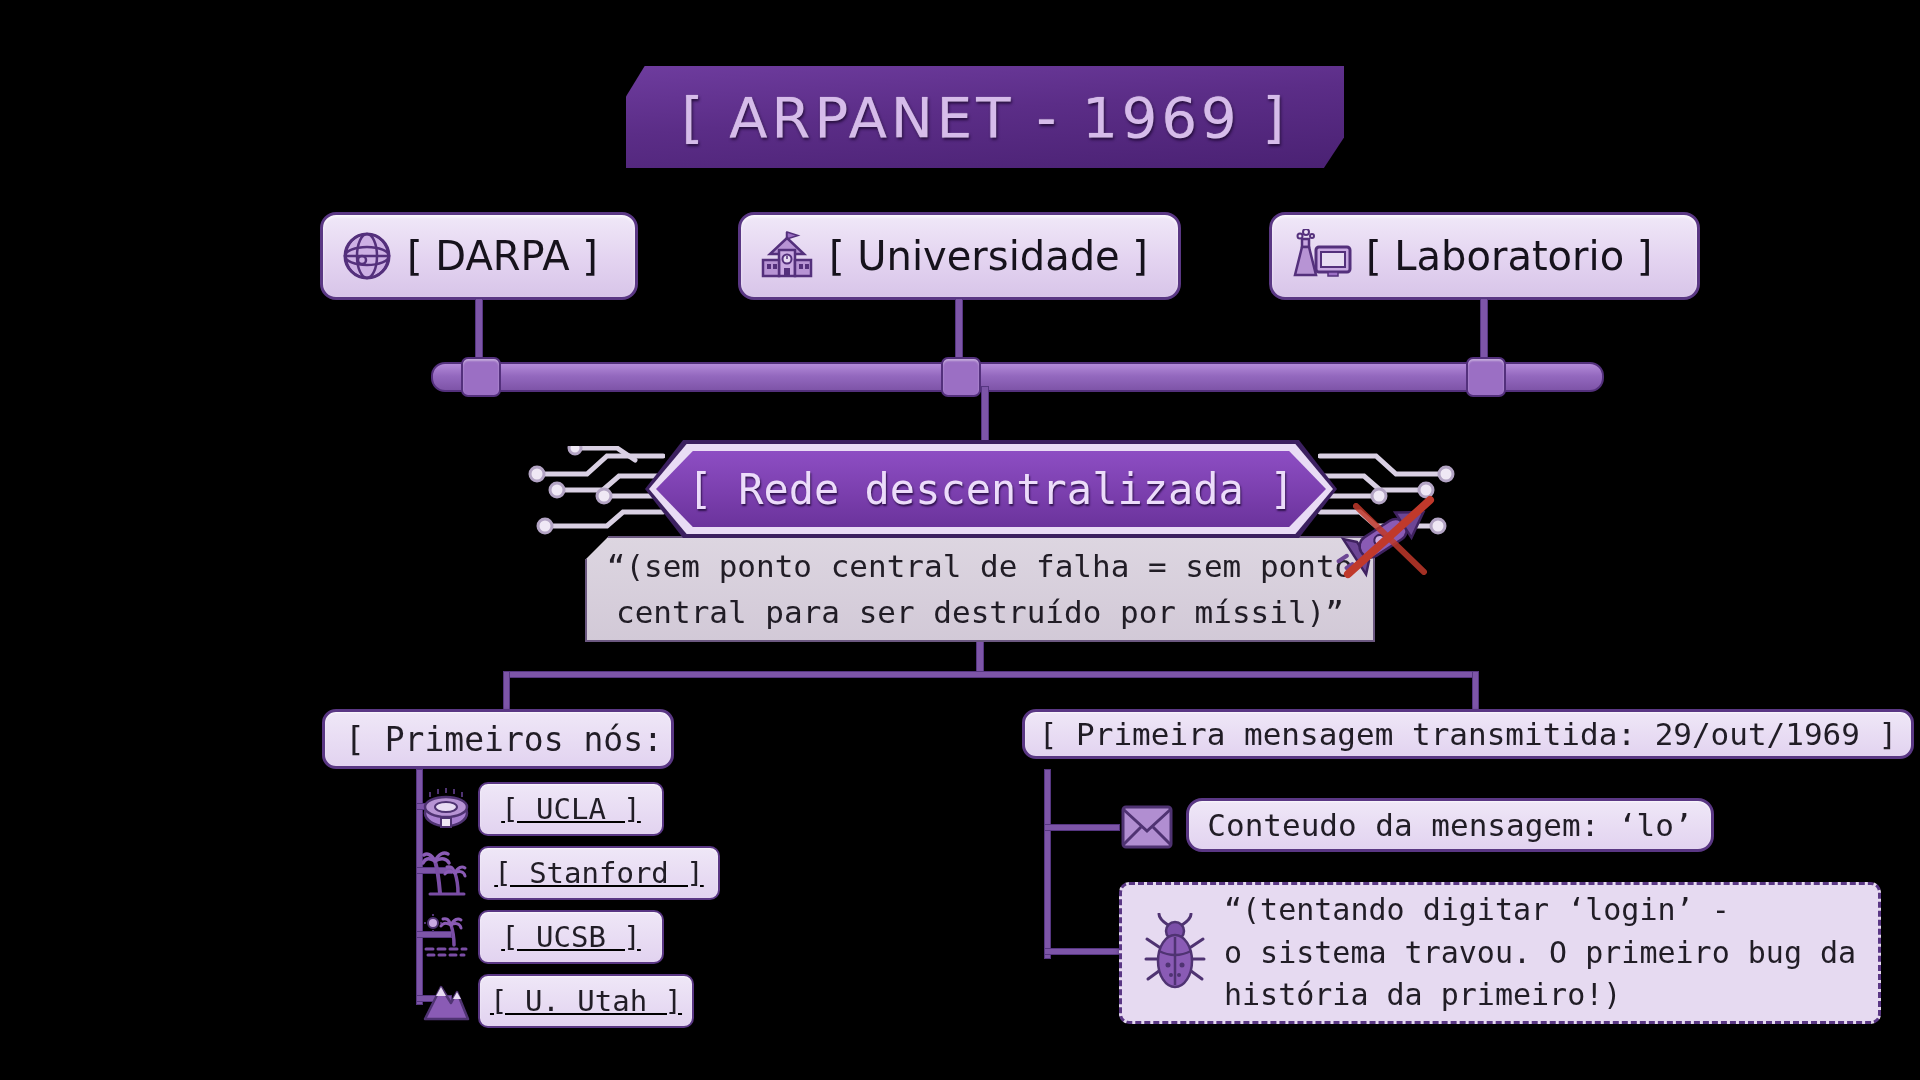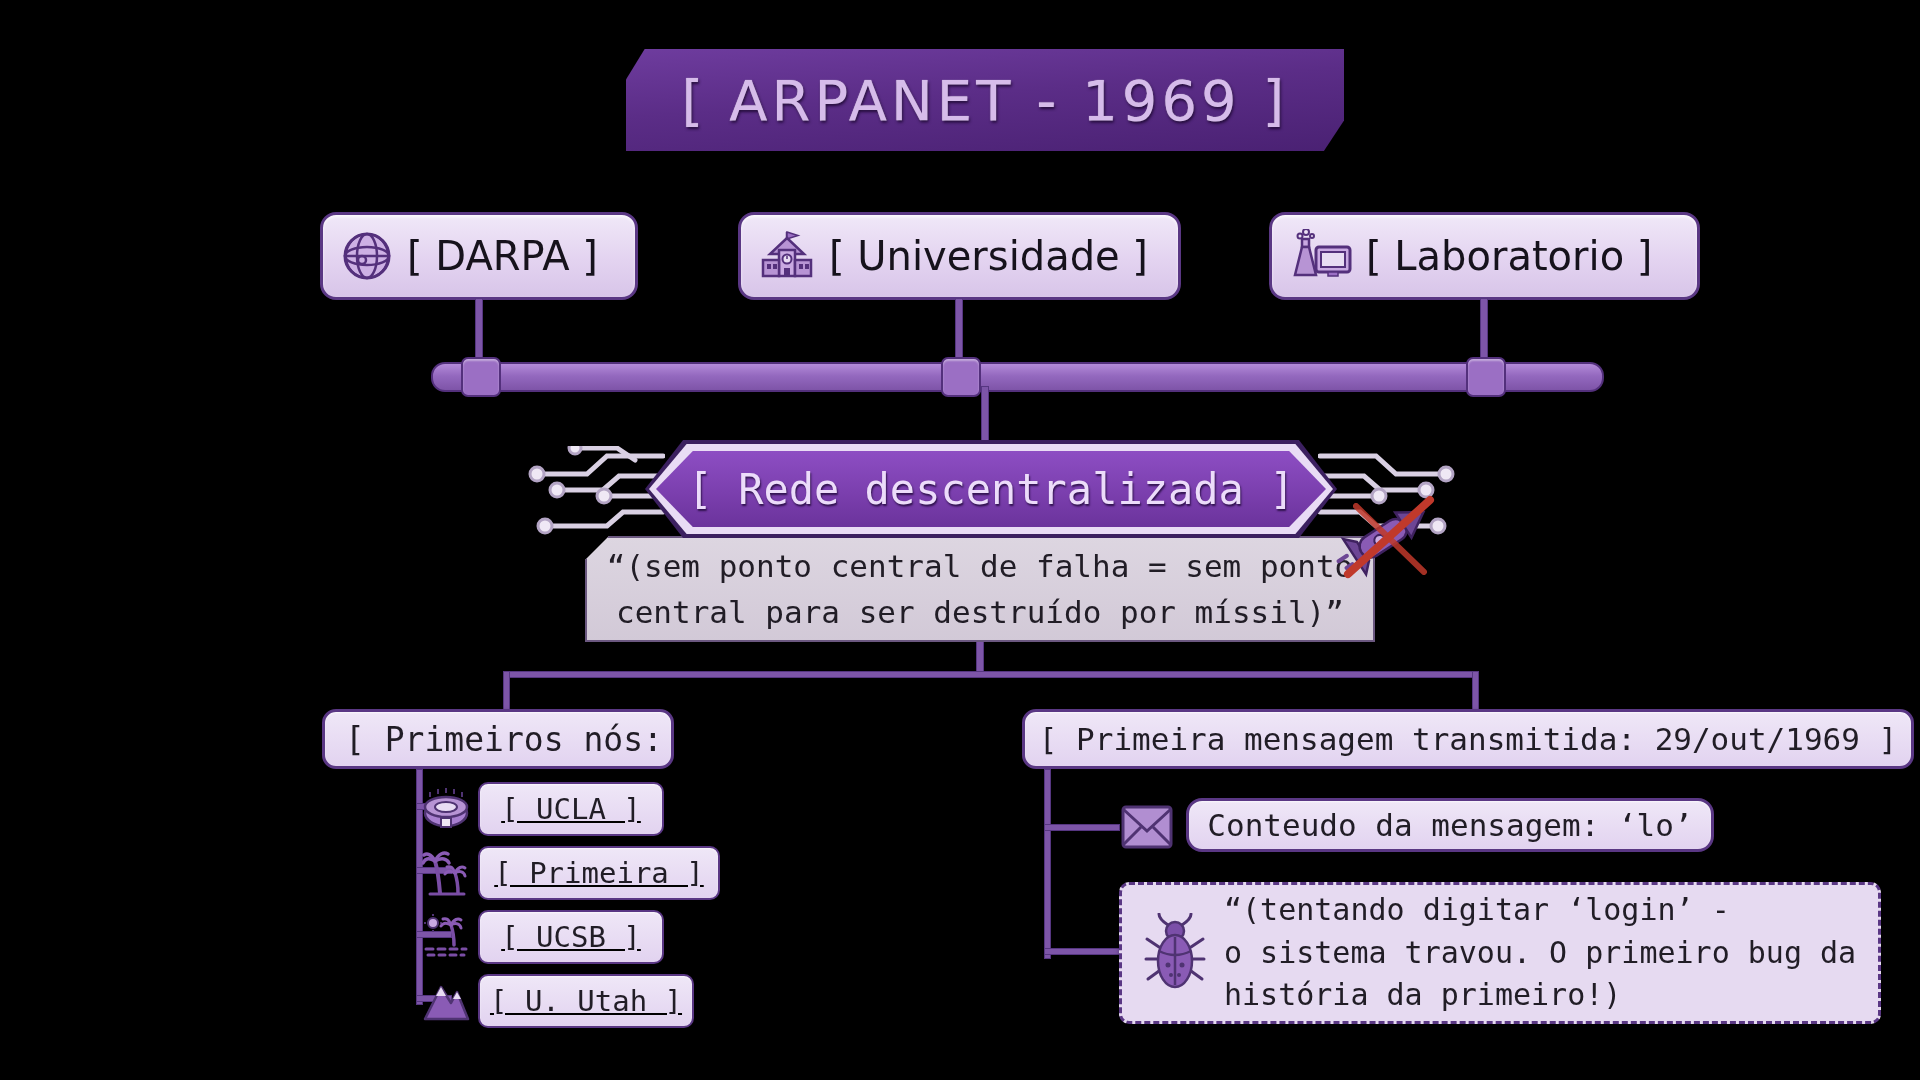--- a/index.html
+++ b/index.html
@@ -1,21 +1,21 @@
 <!DOCTYPE html>
 <html><head>
 <meta charset="utf-8">
 <style>
   html,body{margin:0;padding:0;background:#000;}
   .stage{position:relative;width:1920px;height:1080px;background:#000;overflow:hidden;
          font-family:"DejaVu Sans","Liberation Sans",sans-serif;}
   .abs{position:absolute;}
 
   
-  .title-banner{left:626px;top:49px;width:718px;height:102px;
+  .title-banner{left:626px;top:66px;width:718px;height:102px;
     background:linear-gradient(176deg,#6e3c9e 0%,#5b2d87 45%,#4a2173 100%);
     clip-path:polygon(2.6% 0%,100% 0%,100% 70%,97.2% 100%,0% 100%,0% 30%);
     display:flex;align-items:center;justify-content:center;
     box-shadow:0 6px 10px rgba(0,0,0,.6);}
   .title-banner span{font-size:56px;letter-spacing:4px;color:#d6bcea;
     text-shadow:1px 2px 3px rgba(25,5,45,.85),0 0 1px #efe2fa;}
 
   
   .l2box{display:flex;align-items:center;gap:14px;padding-left:18px;box-sizing:border-box;
     background:linear-gradient(180deg,#f0e8f8 0%,#e3d3f0 55%,#d8c5e9 100%);
@@ -224,21 +224,21 @@
     <path d="M36 44 C36 36 35 30 33 24" fill="none" stroke="#7a4da5" stroke-width="3.5" stroke-linecap="round"></path>
     <g fill="none" stroke="#8a5bb5" stroke-width="3" stroke-linecap="round">
       <path d="M33 24 C28 21 25 22 23 25"></path>
         <path d="M33 24 C31 18 28 17 25 18"></path>
       <path d="M33 24 C36 18 40 17 43 19"></path>
         <path d="M33 24 C38 21 42 23 43 27"></path>
     </g>
     <line x1="8" y1="45" x2="42" y2="45" stroke="#7a4da5" stroke-width="3" stroke-linecap="round"></line>
   </svg>
   <div class="abs mbox leaf" style="left:478px;top:846px;width:242px;height:54px;">
-    <span style="font-size:29px;">[ Primeira ]</span>
+    <span style="font-size:29px;">[ Stanford ]</span>
   </div>
 
   <div class="conn" style="left:416px;top:931px;width:36px;height:7px;"></div>
   <svg class="abs" style="left:422px;top:913px;" width="48" height="48" viewBox="0 0 48 48">
     <circle cx="11" cy="10" r="5" fill="#c9a9e2" stroke="#4f3372" stroke-width="2"></circle>
     <g stroke="#4f3372" stroke-width="2">
         <line x1="11" y1="1" x2="11" y2="3"></line>
         <line x1="11" y1="17" x2="11" y2="19"></line>
       <line x1="2" y1="10" x2="4" y2="10"></line>
         <line x1="18" y1="10" x2="20" y2="10"></line>
@@ -262,21 +262,21 @@
   <div class="conn" style="left:416px;top:995px;width:36px;height:7px;"></div>
   <svg class="abs" style="left:422px;top:979px;" width="48" height="44" viewBox="0 0 48 44">
     <polygon points="3,40 19,8 29,24 35,13 46,40" fill="#8a5bb5" stroke="#4f3372" stroke-width="2.5" stroke-linejoin="round"></polygon>
     <polygon points="19,8 24,17 14,17" fill="#e8dcf3"></polygon>
     <polygon points="35,13 39,20 31,20" fill="#e8dcf3"></polygon>
   </svg>
   <div class="abs mbox leaf" style="left:478px;top:974px;width:216px;height:54px;">
     <span style="font-size:29px;">[ U. Utah ]</span>
   </div>
 
-  <div class="abs mbox" style="left:1022px;top:709px;width:892px;height:60px;justify-content:center;">
+  <div class="abs mbox" style="left:1022px;top:709px;width:892px;height:50px;justify-content:center;">
     <span style="font-size:31px;">[ Primeira mensagem transmitida: 29/out/1969 ]</span>
   </div>
   <div class="conn" style="left:1044px;top:769px;width:7px;height:190px;"></div>
   <div class="conn" style="left:1044px;top:824px;width:76px;height:7px;"></div>
   <div class="conn" style="left:1044px;top:948px;width:80px;height:7px;"></div>
 
   <svg class="abs" style="left:1120px;top:803px;" width="54" height="48" viewBox="0 0 54 48">
     <rect x="3" y="4" width="48" height="40" rx="3" fill="#b18ed1" stroke="#4f3372" stroke-width="3"></rect>
     <polyline points="3,6 27,28 51,6" fill="none" stroke="#4f3372" stroke-width="3"></polyline>
     <line x1="3" y1="42" x2="21" y2="24" stroke="#4f3372" stroke-width="3"></line>

